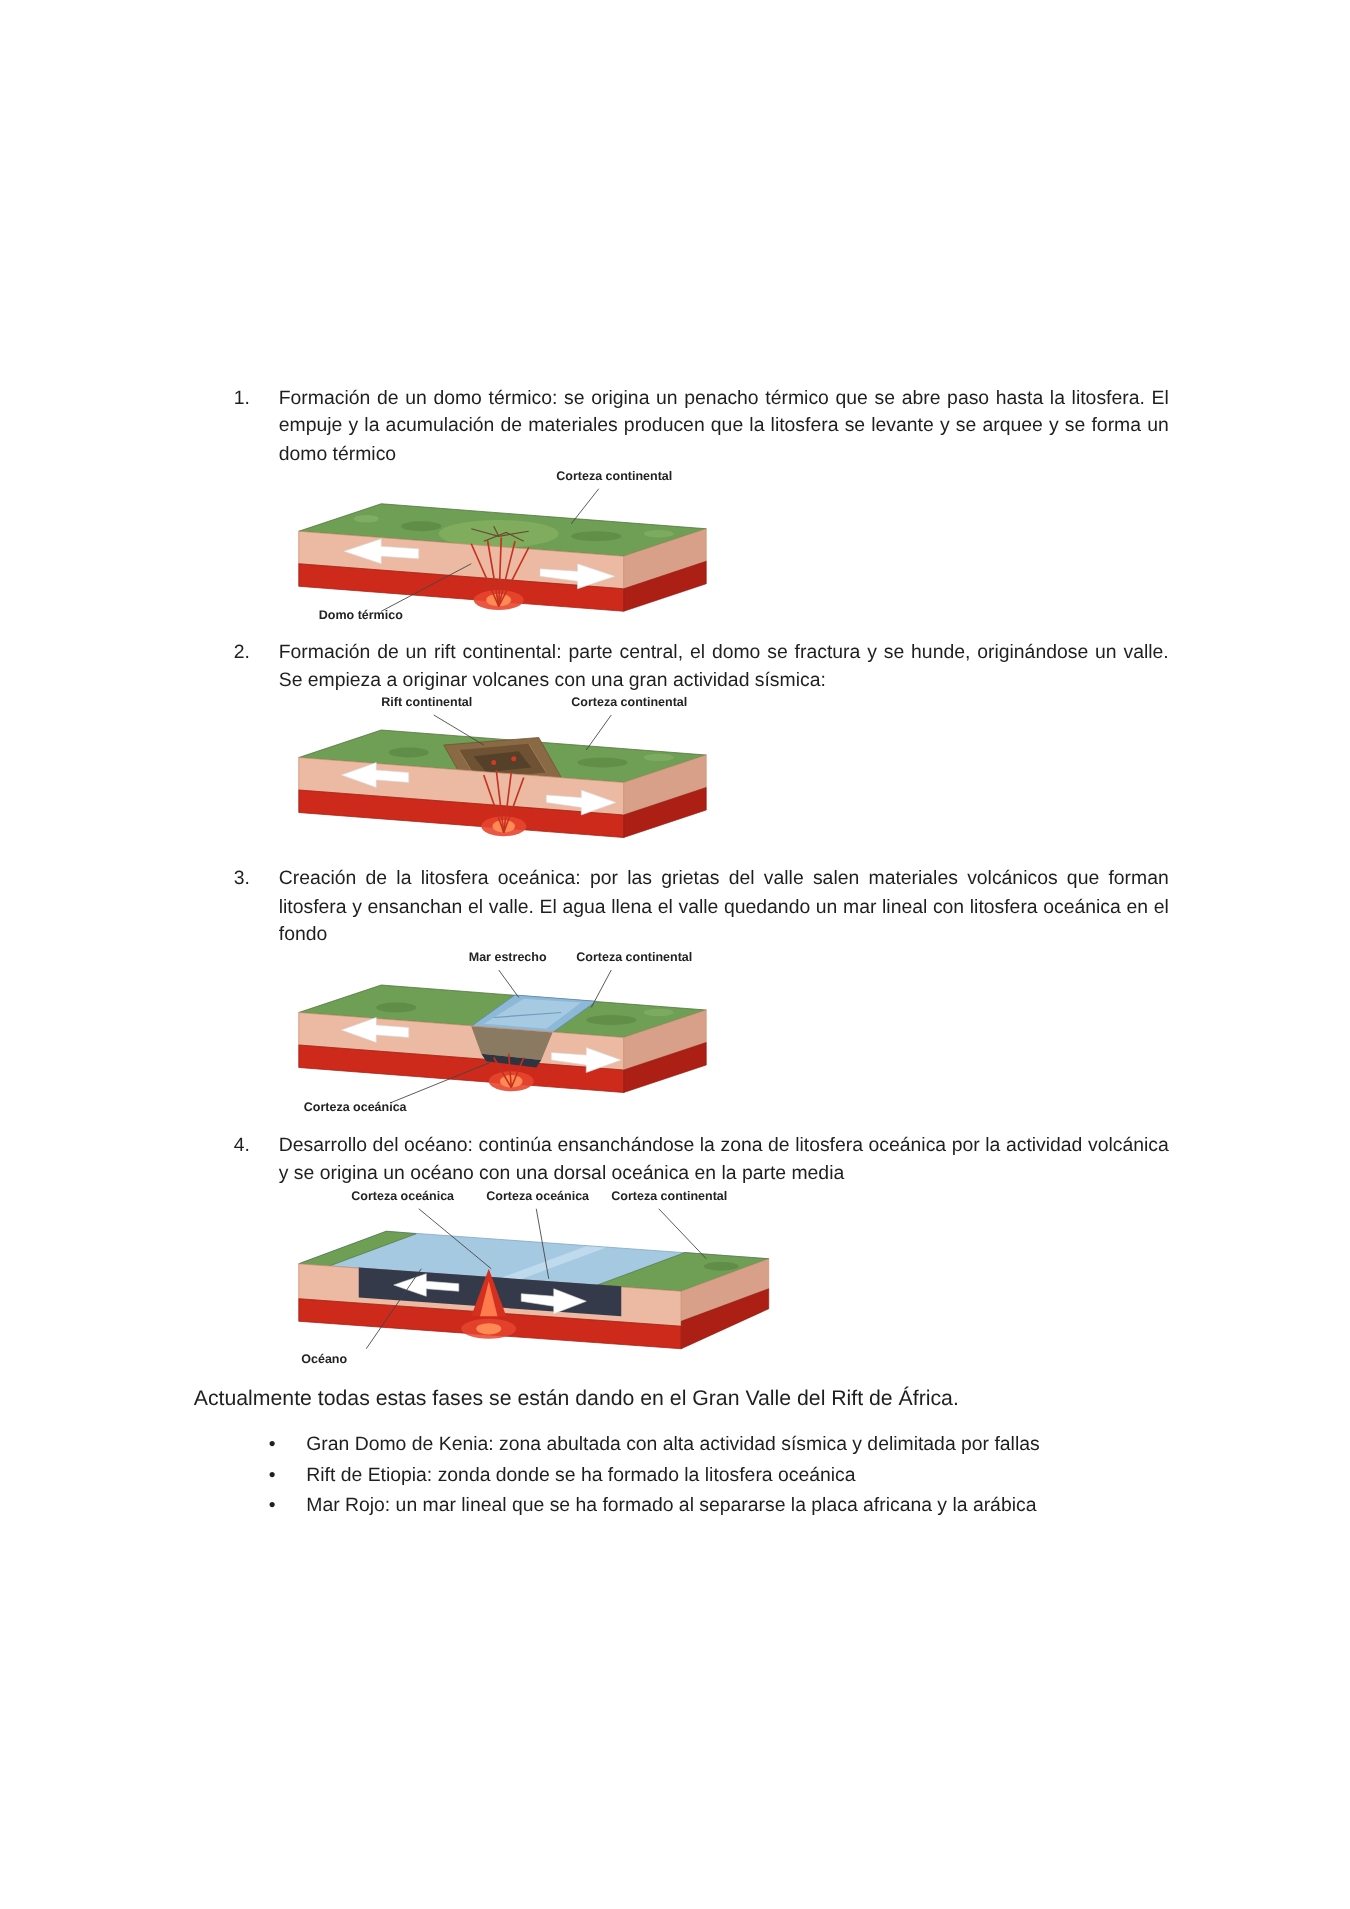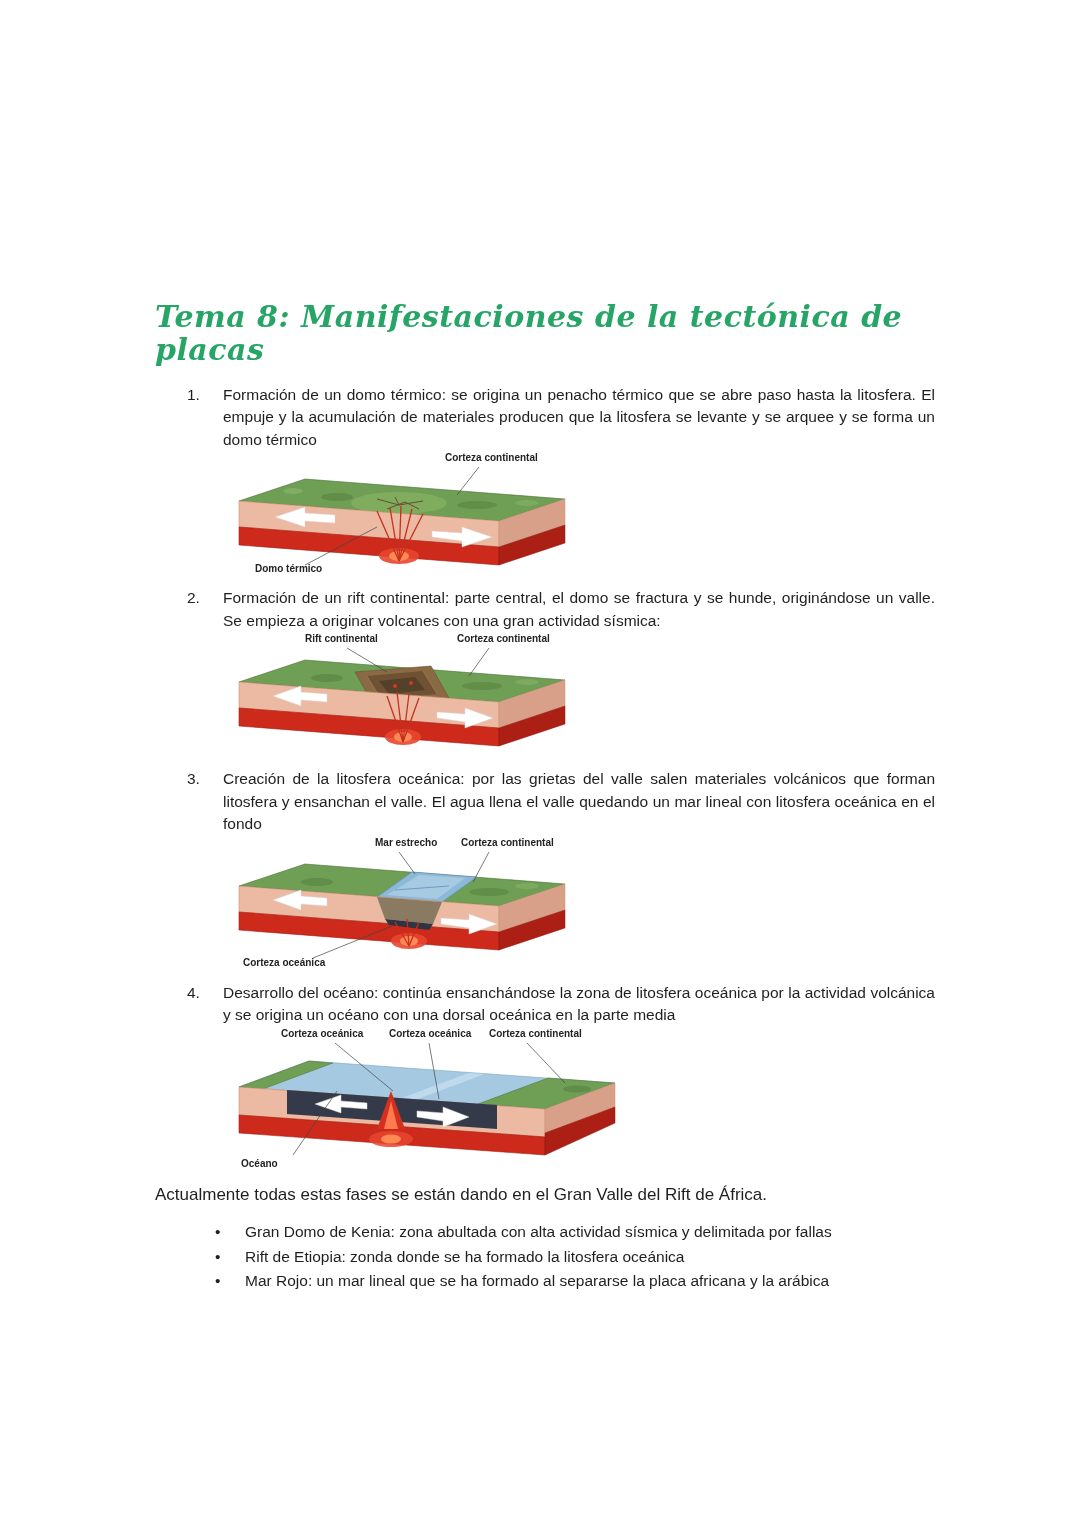--- a/index.html
+++ b/index.html
@@ -33,21 +33,20 @@
   .bullet-row{display:flex;margin:2px 0 2px 60px;font-size:15.5px;line-height:1.45;}
   .bullet-marker{width:30px;flex:0 0 30px;}
   .bullet-text{flex:1;}
 </style>
 </head>
 <body>
 
 <div class="page">
   <div class="content">
 
-    <h1 class="doc-title">Tema 8: Manifestaciones de la tectónica de placas</h1>
 
 
 
     <div class="step">
       <span class="step-num">1.</span>
       <span class="step-text">Formación de un domo térmico: se origina un penacho térmico que se abre paso hasta la litosfera. El empuje y la acumulación de materiales producen que la litosfera se levante y se arquee y se forma un domo térmico</span>
     </div>
 
     <div class="figure" style="width:340px;height:122px;">
       <svg width="340" height="122" viewBox="0 0 340 122">

